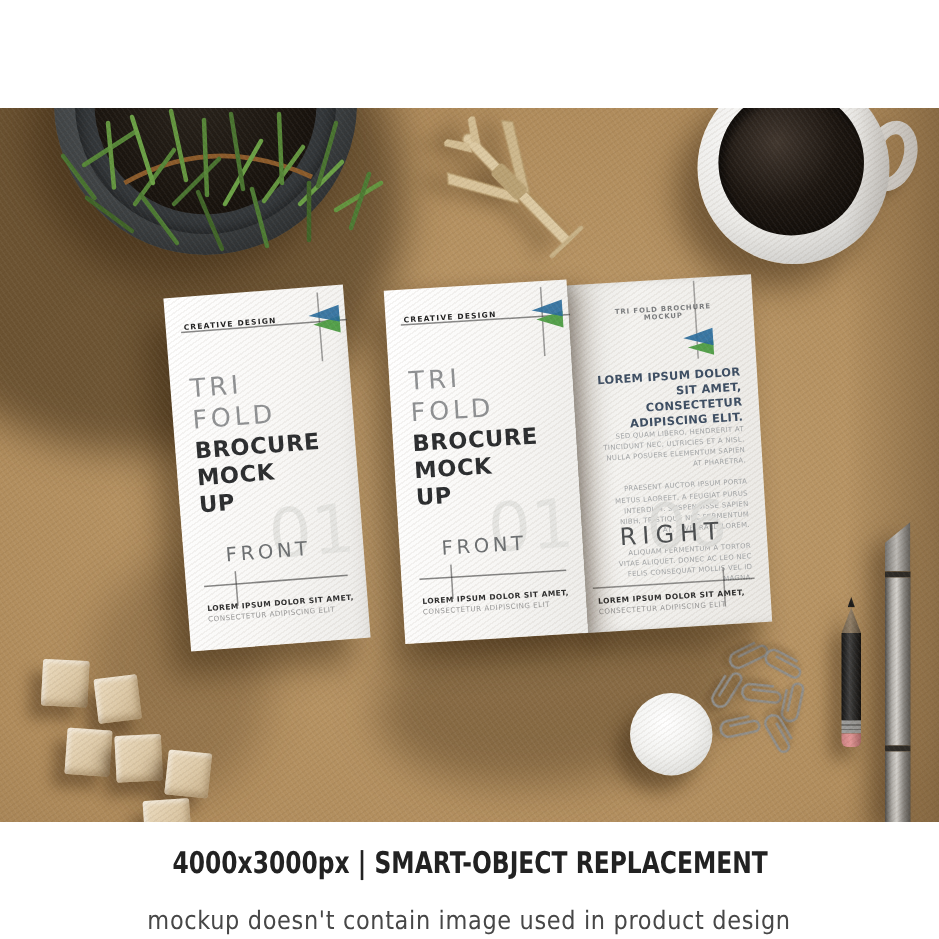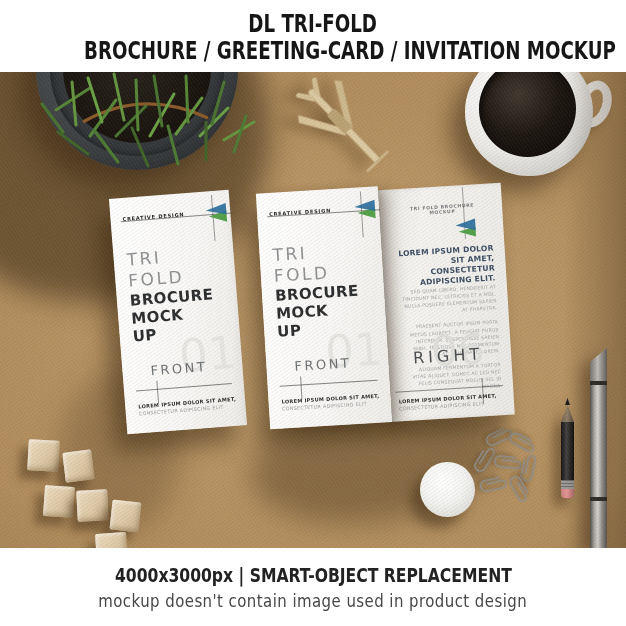--- a/index.html
+++ b/index.html
@@ -8,21 +8,21 @@
           font-family:"DejaVu Sans", sans-serif; }
 
   
   .band { position:absolute; left:0; width:626px; text-align:center; background:#fff; z-index:10; }
   .band.top { top:0; height:72px; padding-top:11px; }
   .band.bottom { top:548px; height:78px; padding-top:15px;text-decoration:underline; }
   .h1 { display:inline-block; font-size:24px; font-weight:800; color:#161616;
         letter-spacing:0px; line-height:27px; transform:scaleX(.76); transform-origin:center; white-space:nowrap; }
   .f1 { display:inline-block; font-size:20px; font-weight:800; color:#222;
         transform:scaleX(.78); transform-origin:center; white-space:nowrap; line-height:24px; }
-  .f2 { display:block; margin-top:4px; }
+  .f2 { display:block; margin-top:17px; }
   .f2 span { display:inline-block; font-size:17px; font-weight:400; color:#474747;
         letter-spacing:.5px; transform:scaleX(.88); transform-origin:center; white-space:nowrap; }
 
   
   .photo { position:absolute; top:72px; left:0; width:626px; height:476px; overflow:hidden;
            background:
              radial-gradient(90% 80% at 55% 55%, rgba(255,225,175,.20), rgba(0,0,0,0) 70%),
              #b08c5c; }
   .grain { position:absolute; inset:0; z-index:6; pointer-events:none;
            background:
@@ -140,24 +140,20 @@
   .kn-neck { height:4px; background:#2e2e2c; }
   .kn-handle { height:112px; background:linear-gradient(90deg,#565654 0%,#c9c9c7 28%,#f6f6f4 46%,#9d9d9b 74%,#636361 100%); }
   .kn-band { height:4px; background:#2e2e2c; }
   .kn-handle2 { height:47px; background:linear-gradient(90deg,#565654 0%,#c9c9c7 28%,#f6f6f4 46%,#9d9d9b 74%,#636361 100%); }
 </style>
 </head>
 <body>
 
 <div class="page">
 
-  <header class="band top">
-    <div class="h1">DL TRI-FOLD</div><br>
-    <div class="h1">BROCHURE / GREETING-CARD / INVITATION MOCKUP</div>
-  </header>
 
   <div class="photo">
     <div class="shadow-blob sh-tl"></div>
     <div class="shadow-blob sh-mid"></div>
     <div class="shadow-blob sh-left"></div>
 
     <div class="pot">
       <div class="pot-rim"></div>
       <div class="pot-soil"></div>
     </div>

